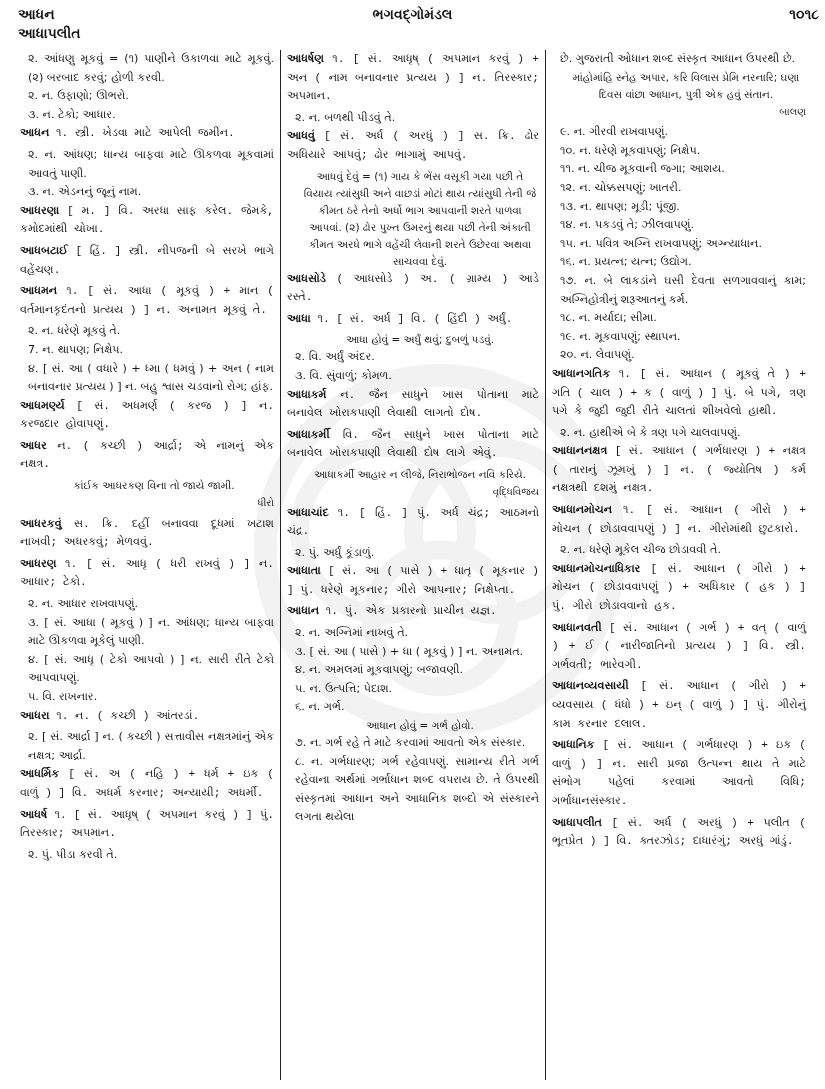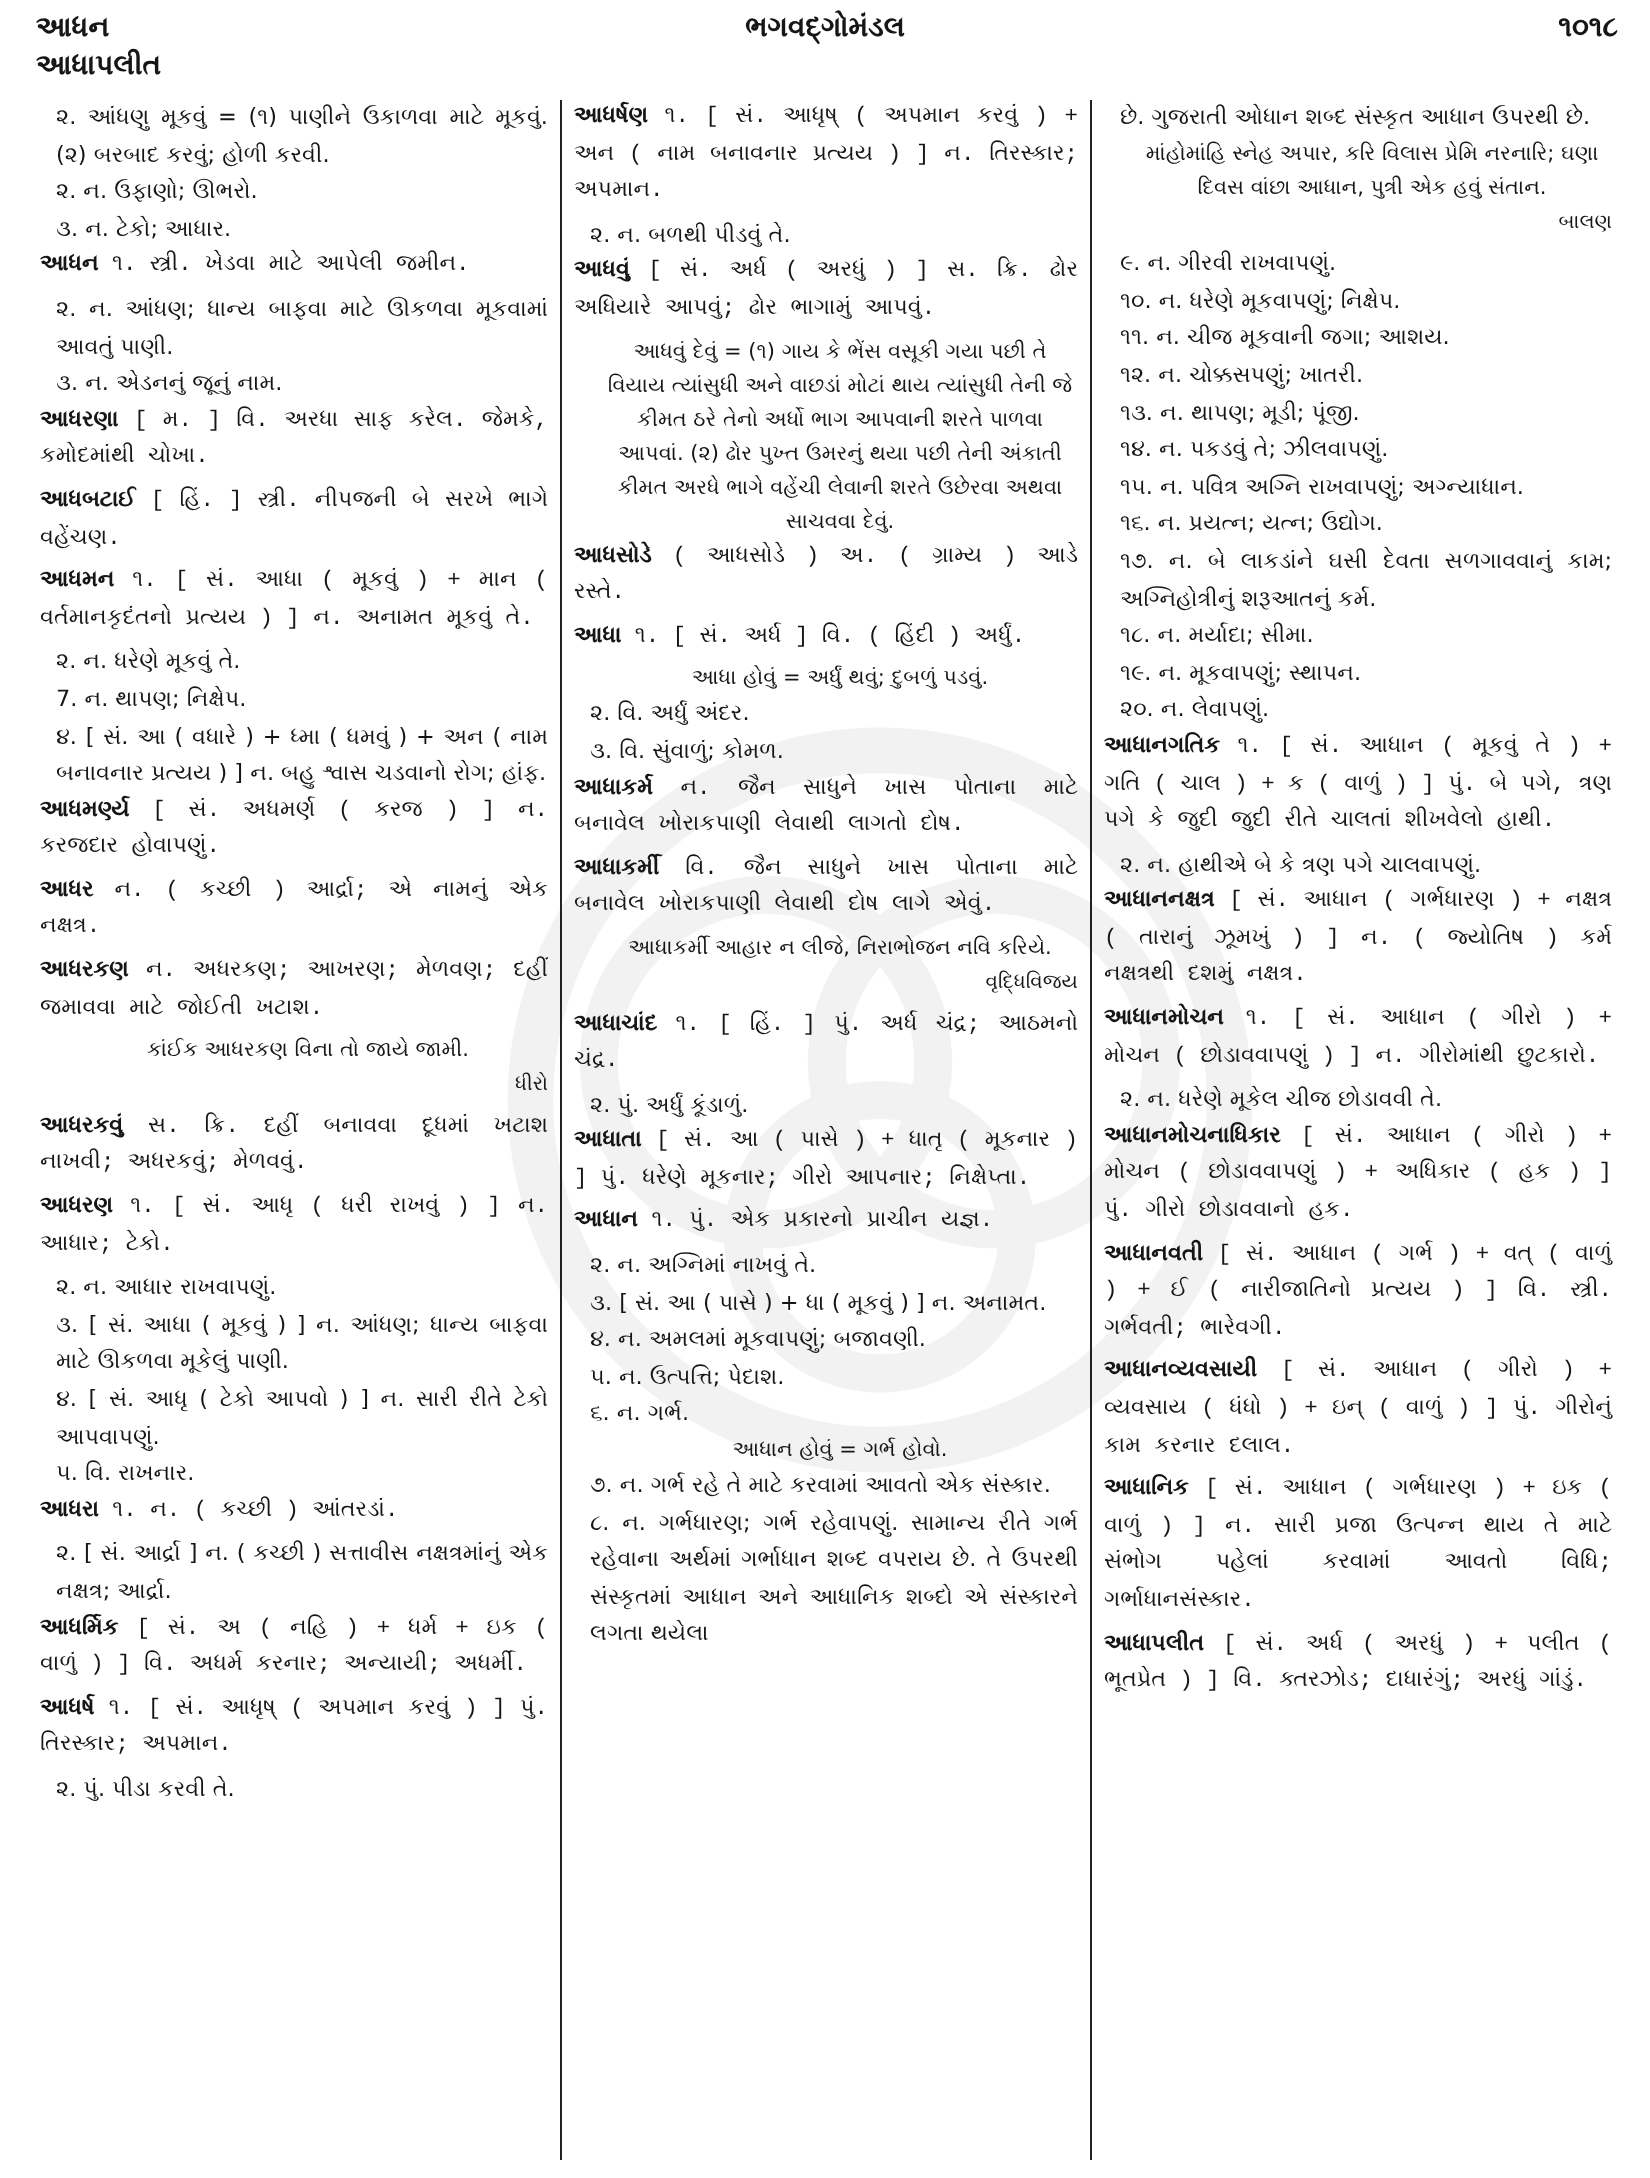--- a/index.html
+++ b/index.html
@@ -10,21 +10,21 @@
   }
   .watermark {
     position: absolute; left: 250px; top: 360px; width: 380px; height: 380px;
     pointer-events: none; opacity: 0.07;
   }
   .header { position: absolute; left: 0; top: 0; width: 825px; height: 50px; }
   .hw-left { position: absolute; left: 18px; font-weight: bold; font-size: 14px; }
   .hw-top { top: 6px; }
   .hw-bot { top: 25px; }
   .title { position: absolute; left: 0; right: 0; top: 6px; text-align: center; font-size: 14px; font-weight: bold; }
-  .pageno { position: absolute; right: 16px; top: 6px; font-size: 14px; font-weight: bold; }
+  .pageno { position: absolute; right: 6px; top: 6px; font-size: 14px; font-weight: bold; }
   .cols { position: absolute; left: 14px; top: 50px; width: 800px; height: 1030px; display: flex; }
   .col { width: 266px; padding: 0 6px; box-sizing: border-box; font-size: 11.2px; line-height: 18.6px; }
   .col.mid { border-left: 1.5px solid #222; border-right: 1.5px solid #222; }
   .entry { margin: 0 0 3px 0; text-align: justify; font-family: Liberation Mono, monospace; }
   .hw { font-weight: bold; }
   .sub { padding-left: 8px; margin: 0; text-align: justify; }
   .quote { padding-left: 14px; font-size: 10.5px; line-height: 17px; margin: 0; text-align: center; }
   .attr { text-align: right; font-size: 10px; margin: 0 0 2px 0; }
 </style>
 </head>
@@ -53,21 +53,20 @@
       <p class="sub">૨. ન. આંધણ; ધાન્ય બાફવા માટે ઊકળવા મૂકવામાં આવતું પાણી.</p>
       <p class="sub">૩. ન. એડનનું જૂનું નામ.</p>
       <p class="entry"><span class="hw">આધરણા</span><span> [ મ. ] વિ. અરધા સાફ કરેલ. જેમકે, કમોદમાંથી ચોખા.</span></p>
       <p class="entry"><span class="hw">આધબટાઈ</span><span> [ હિં. ] સ્ત્રી. નીપજની બે સરખે ભાગે વહેંચણ.</span></p>
       <p class="entry"><span class="hw">આધમન</span><span> ૧. [ સં. આધા ( મૂકવું ) + માન ( વર્તમાનકૃદંતનો પ્રત્યય ) ] ન. અનામત મૂકવું તે.</span></p>
       <p class="sub">૨. ન. ધરેણે મૂકવું તે.</p>
       <p class="sub">7. ન. થાપણ; નિક્ષેપ.</p>
       <p class="sub">૪. [ સં. આ ( વધારે ) + ધ્મા ( ધમવું ) + અન ( નામ બનાવનાર પ્રત્યય ) ] ન. બહુ શ્વાસ ચડવાનો રોગ; હાંફ.</p>
       <p class="entry"><span class="hw">આધમર્ણ્ય</span><span> [ સં. અધમર્ણ ( કરજ ) ] ન. કરજદાર હોવાપણું.</span></p>
       <p class="entry"><span class="hw">આધર</span><span> ન. ( કચ્છી ) આર્દ્રા; એ નામનું એક નક્ષત્ર.</span></p>
-      <p class="entry"><span class="hw">આધરકણ</span><span> ન. અધરકણ; આખરણ; મેળવણ; દહીં જમાવવા માટે જોઈતી ખટાશ.</span></p>
       <p class="quote">કાંઈક આધરકણ વિના તો જાયે જામી.</p>
       <p class="attr">ધીરો</p>
       <p class="entry"><span class="hw">આધરકવું</span><span> સ. ક્રિ. દહીં બનાવવા દૂધમાં ખટાશ નાખવી; અધરકવું; મેળવવું.</span></p>
       <p class="entry"><span class="hw">આધરણ</span><span> ૧. [ સં. આધૃ ( ધરી રાખવું ) ] ન. આધાર; ટેકો.</span></p>
       <p class="sub">૨. ન. આધાર રાખવાપણું.</p>
       <p class="sub">૩. [ સં. આધા ( મૂકવું ) ] ન. આંધણ; ધાન્ય બાફવા માટે ઊકળવા મૂકેલું પાણી.</p>
       <p class="sub">૪. [ સં. આધૃ ( ટેકો આપવો ) ] ન. સારી રીતે ટેકો આપવાપણું.</p>
       <p class="sub">૫. વિ. રાખનાર.</p>
       <p class="entry"><span class="hw">આધરા</span><span> ૧. ન. ( કચ્છી ) આંતરડાં.</span></p>
       <p class="sub">૨. [ સં. આર્દ્રા ] ન. ( કચ્છી ) સત્તાવીસ નક્ષત્રમાંનું એક નક્ષત્ર; આર્દ્રા.</p>

